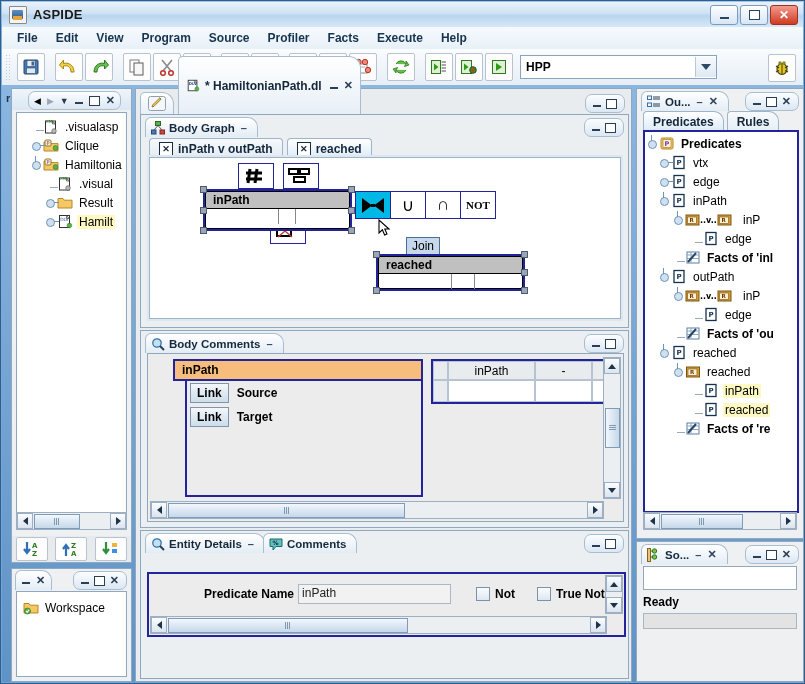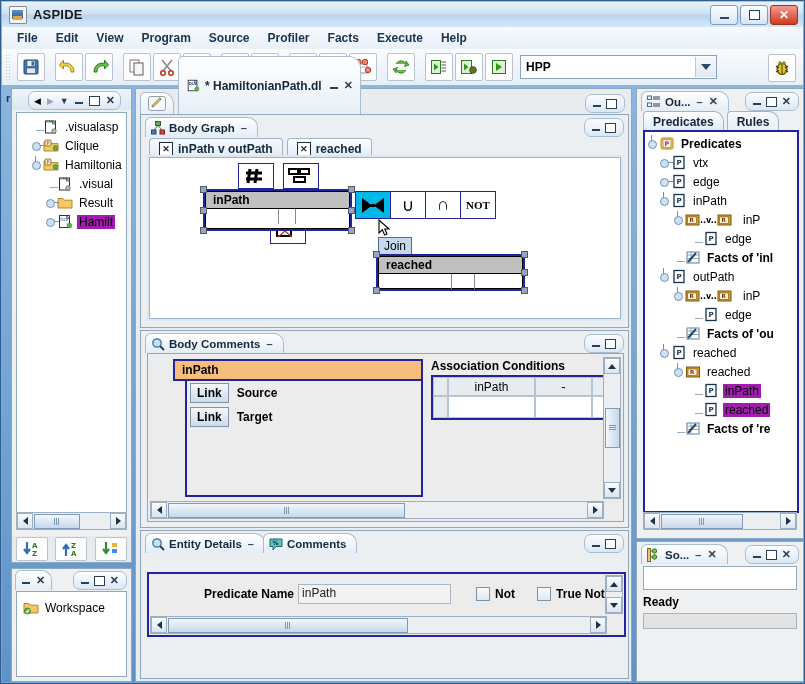--- a/index.html
+++ b/index.html
@@ -109,21 +109,21 @@
   .b-max{width:9px;height:8px;border:1.5px solid #2b3f54;background:#fff;}
   .b-cls{font-size:11px;font-weight:bold;color:#2b3f54;line-height:9px;}
   
   .treebox{background:#fff;border:1px solid #8fa8c0;overflow:hidden;position:relative;}
   .tnode{display:flex;align-items:center;height:19px;font-size:12px;white-space:nowrap;padding-left:2px;}
   .tnode .hand{width:11px;height:11px;flex:none;position:relative;margin-right:1px;}
   .knob{width:7px;height:7px;border-radius:50%;border:1.5px solid #6f93b8;background:#cfe0f0;position:absolute;left:1px;top:2px;}
   .knob.open:after{content:"";position:absolute;left:2px;top:-6px;width:1px;height:6px;background:#6f93b8;}
   .knob.closed:after{content:"";position:absolute;left:7px;top:2px;width:5px;height:1px;background:#6f93b8;}
   .tnode .ico{width:16px;height:15px;margin-right:4px;flex:none;}
-  .tnode.sel .lbl{background:#a21caf;}
+  .tnode.sel .lbl{background:#fef9c3;}
   .tnode .lbl{padding:0 2px;}
   .indent{display:block;flex:none;}
   
   .sb-h{height:16px;background:#eceff2;border:1px solid #9db0c3;display:flex;align-items:center;}
   .sb-v{width:16px;background:#eceff2;border:1px solid #9db0c3;display:flex;flex-direction:column;align-items:center;}
   .sb-btn{width:14px;height:14px;background:linear-gradient(180deg,#fbfcfe,#dbe4ee);border:1px solid #9db0c3;
           display:flex;align-items:center;justify-content:center;flex:none;}
   .ar{width:0;height:0;display:block;}
   .ar-l{border-top:4px solid transparent;border-bottom:4px solid transparent;border-right:5px solid #1d3448;}
   .ar-r{border-top:4px solid transparent;border-bottom:4px solid transparent;border-left:5px solid #1d3448;}
@@ -162,21 +162,21 @@
   .gnode .cols{display:flex;height:15px;}
   .gnode .cols div{border-right:1px solid #888;}
   .gnode .cols div:last-child{border-right:none;}
   .selbox{position:absolute;border:2px solid #23239c;}
   .handle{position:absolute;width:5px;height:5px;background:#9aa6b5;border:1px solid #4d5b6b;}
   .palette{position:absolute;display:flex;border:1px solid #23239c;background:#fff;}
   .pbtn{width:34px;height:26px;display:flex;align-items:center;justify-content:center;
         border-right:1px solid #23239c;font-size:17px;color:#000;}
   .pbtn:last-child{border-right:none;}
   .pbtn.on{background:#00b8e6;}
-  .tipbox{position:absolute;background:#c6d8ec;border:1px solid #4b6e92;font-size:12px;padding:1px 5px;color:#000;}
+  .tipbox{position:absolute;background:#c6d8ec;border:1px solid #4b6e92;font-size:12px;padding:1px 5px;color:#000;margin-left:28px;}
   .miniicon{position:absolute;border:1px solid #23239c;background:#fff;display:flex;align-items:center;justify-content:center;}
   
   .panelarea{position:absolute;background:#ececec;border:1px solid #8fa8c0;}
   .cardhdr{background:#f7bd7c;border:2px solid #23239c;font-weight:bold;font-size:12px;padding:2px 0 2px 7px;}
   .cardbody{border:2px solid #23239c;border-top:none;background:#ececec;margin-left:12px;}
   .linkrow{display:flex;align-items:center;height:24px;padding-left:3px;}
   .linkbtn{border:1px solid #7e95ab;background:linear-gradient(180deg,#f3f7fb,#ccdcea);
            font-size:12px;font-weight:bold;padding:2px 6px;margin-right:8px;}
   .acthdr{font-weight:bold;font-size:12px;margin-bottom:2px;}
   .acgrid{border:2px solid #23239c;background:#fff;}
@@ -707,21 +707,20 @@
                 <div style="font-weight:bold">Source</div>
               </div>
               <div class="linkrow">
                 <div class="linkbtn">Link</div>
                 <div style="font-weight:bold">Target</div>
               </div>
             </div>
           </div>
 
           <div style="position:absolute;left:283px;top:5px;width:175px;">
-            <div class="acthdr">Association Conditions</div>
             <div class="acgrid">
               <div class="acrow">
                 <div class="accell" style="width:13px"></div>
                 <div class="accell" style="width:85px">inPath</div>
                 <div class="accell" style="width:55px">-</div>
                 <div class="accell" style="flex:1"></div>
               </div>
               <div class="acrow">
                 <div class="accell data" style="width:13px;background:#e9ecef;"></div>
                 <div class="accell data" style="width:85px"></div>

